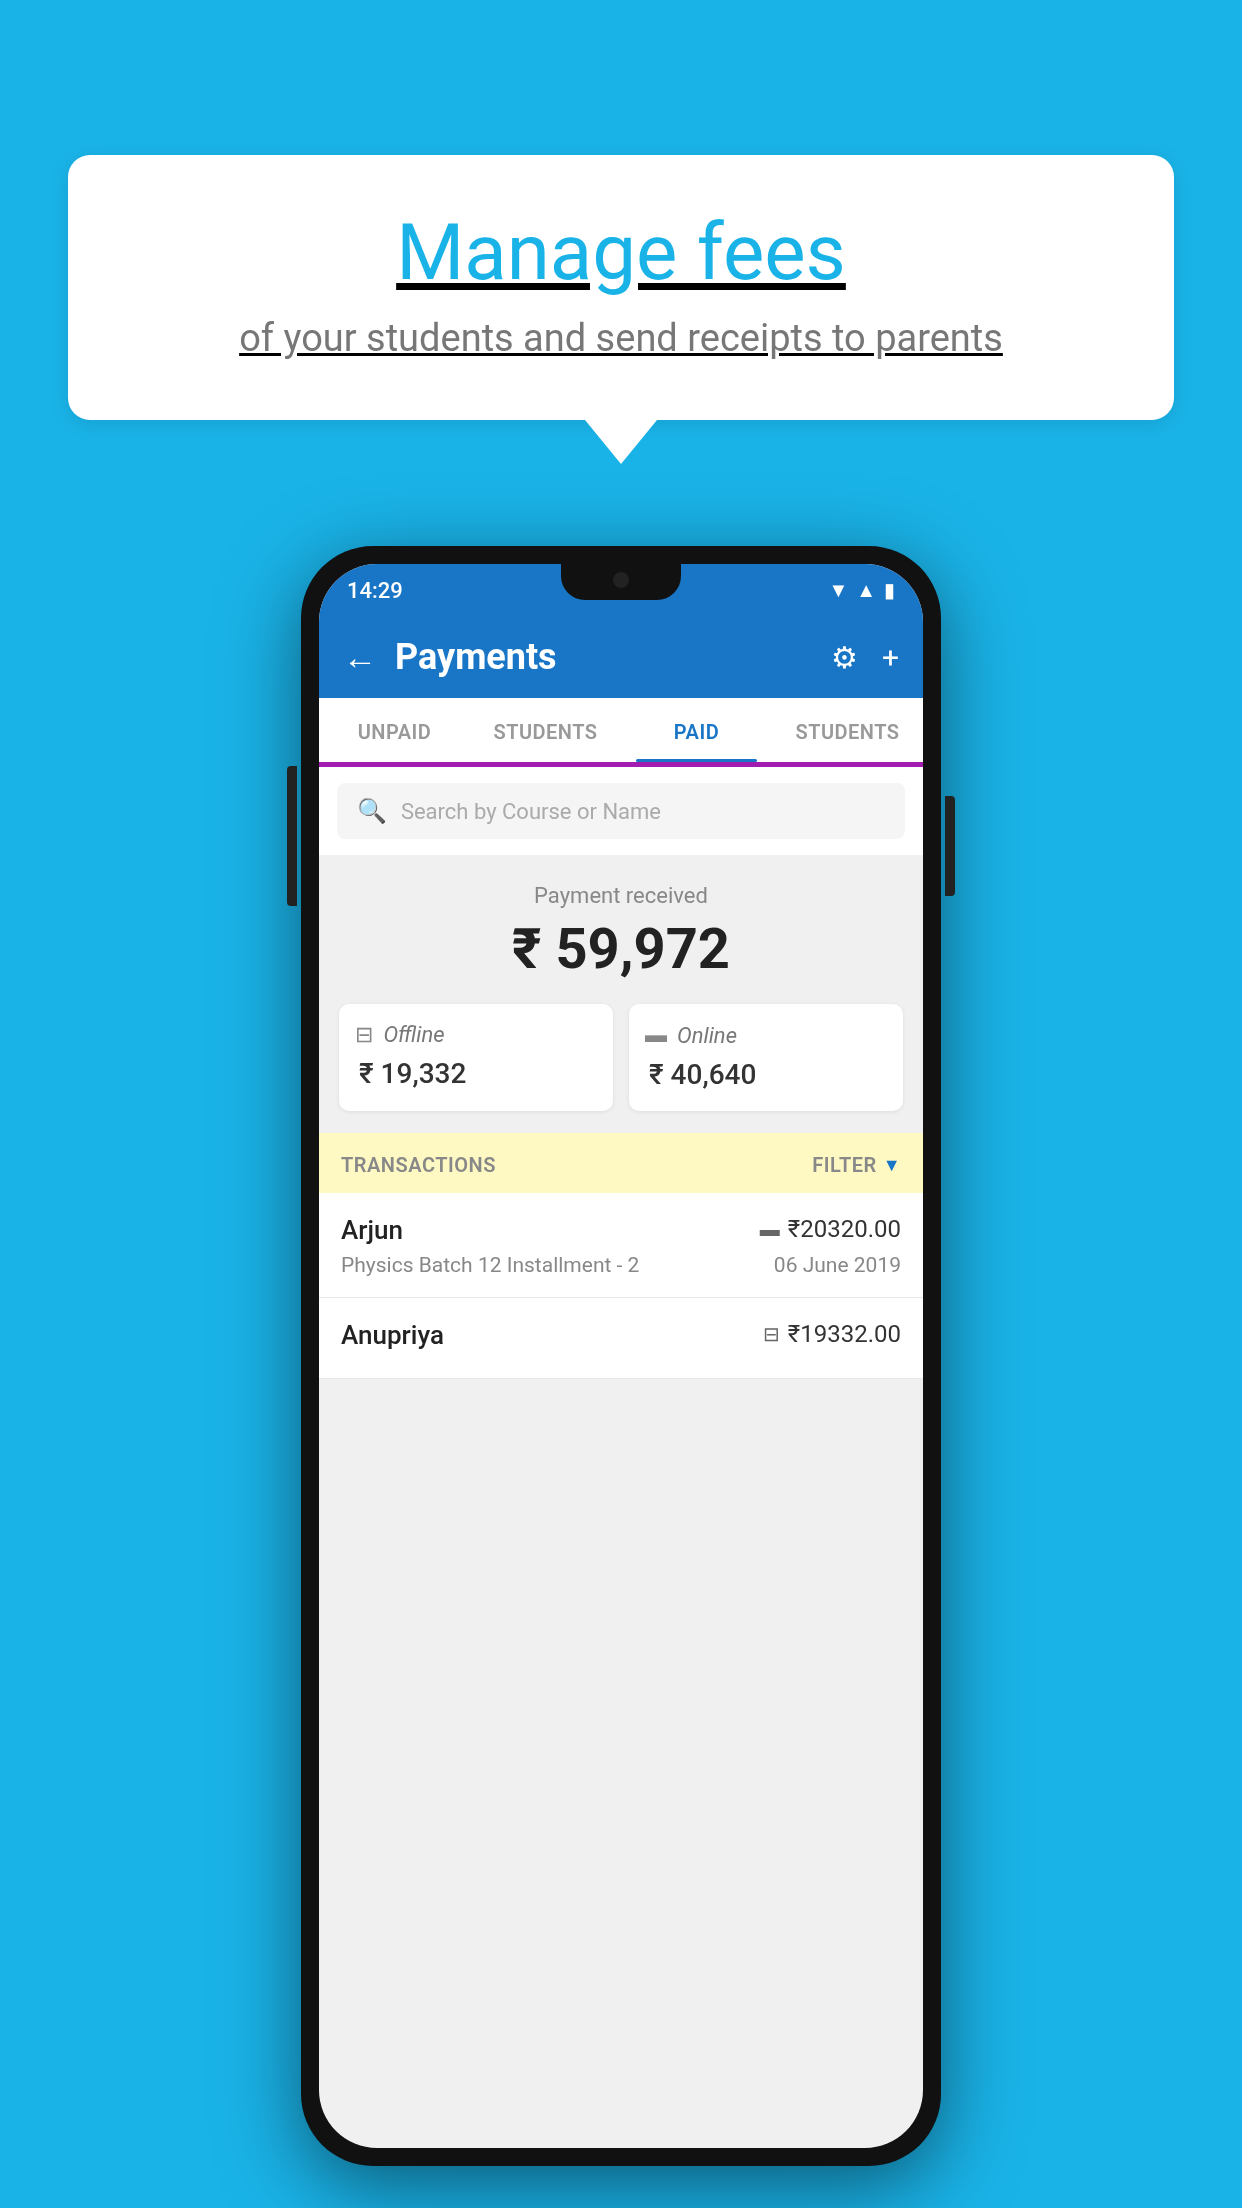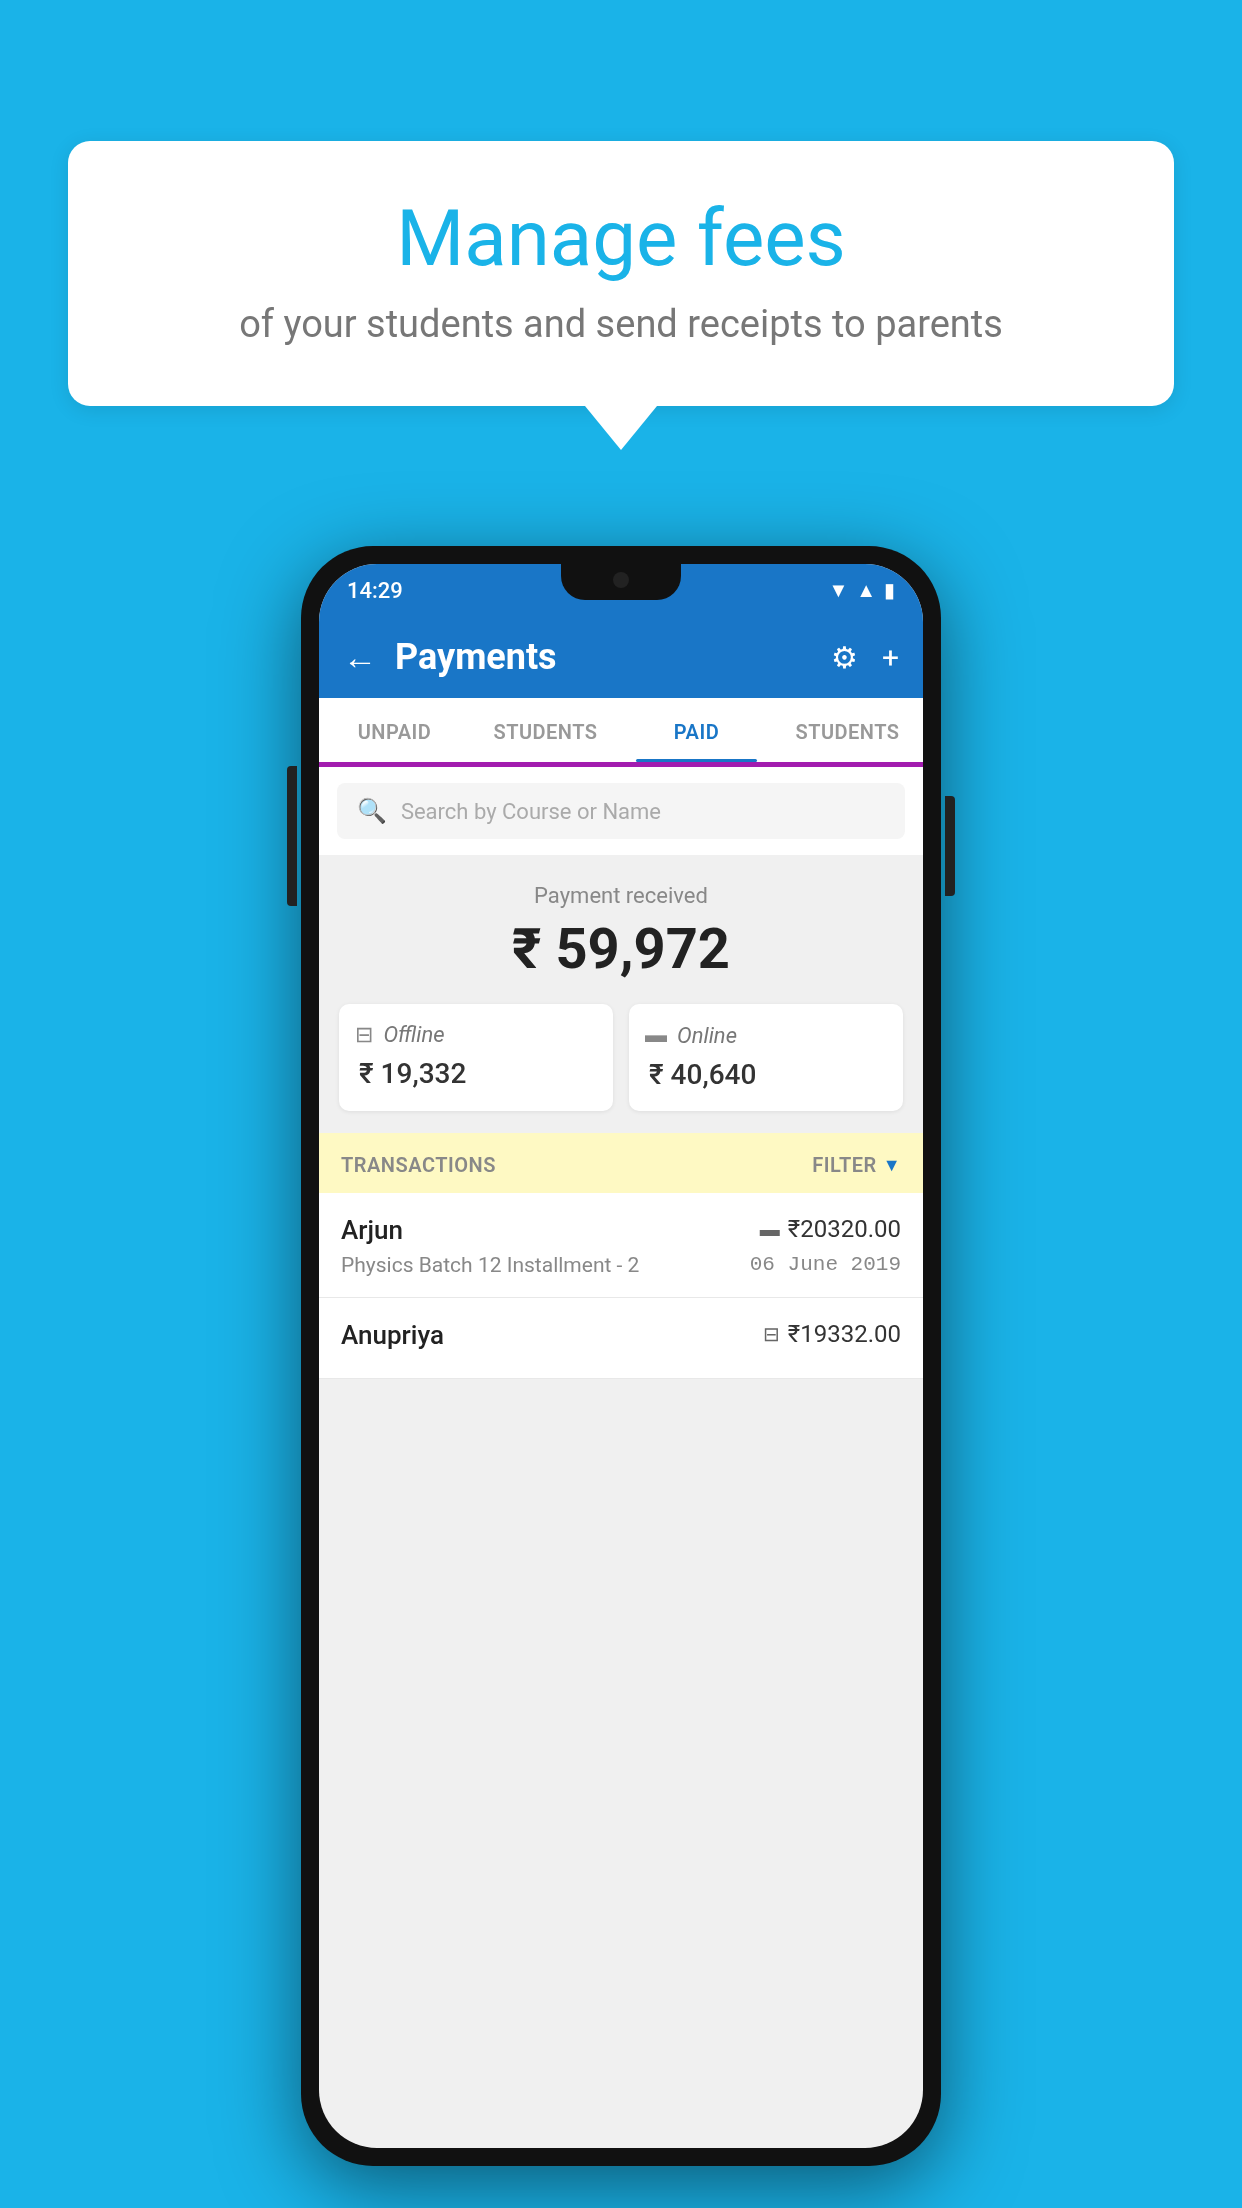--- a/index.html
+++ b/index.html
@@ -8,28 +8,29 @@
       height: 2208px;
       background-color: #1ab3e8;
       font-family: 'Roboto', Arial, sans-serif;
       overflow: hidden;
       position: relative;
     }
 
     
     .speech-bubble {
       position: absolute;
-      top: 141px;
+      top: 155px;
       left: 68px;
       right: 68px;
       background: white;
       border-radius: 22px;
       padding: 52px 60px 60px 60px;
       text-align: center;
       box-shadow: 0 4px 20px rgba(0,0,0,0.1);
+      text-decoration: underline;
     }
     .speech-bubble::after {
       content: '';
       position: absolute;
       bottom: -44px;
       left: 50%;
       transform: translateX(-50%);
       width: 0;
       height: 0;
       border-left: 36px solid transparent;
@@ -339,21 +340,20 @@
       display: flex;
       justify-content: space-between;
     }
     .transaction-course {
       font-size: 21px;
       color: #888;
     }
     .transaction-date {
       font-size: 21px;
       color: #888;
-      font-family: Liberation Mono, monospace;
     }
 
     
     .wifi-icon, .signal-icon, .battery-icon {
       color: white;
       font-size: 20px;
     }
   </style>
 </head>
 <body>

